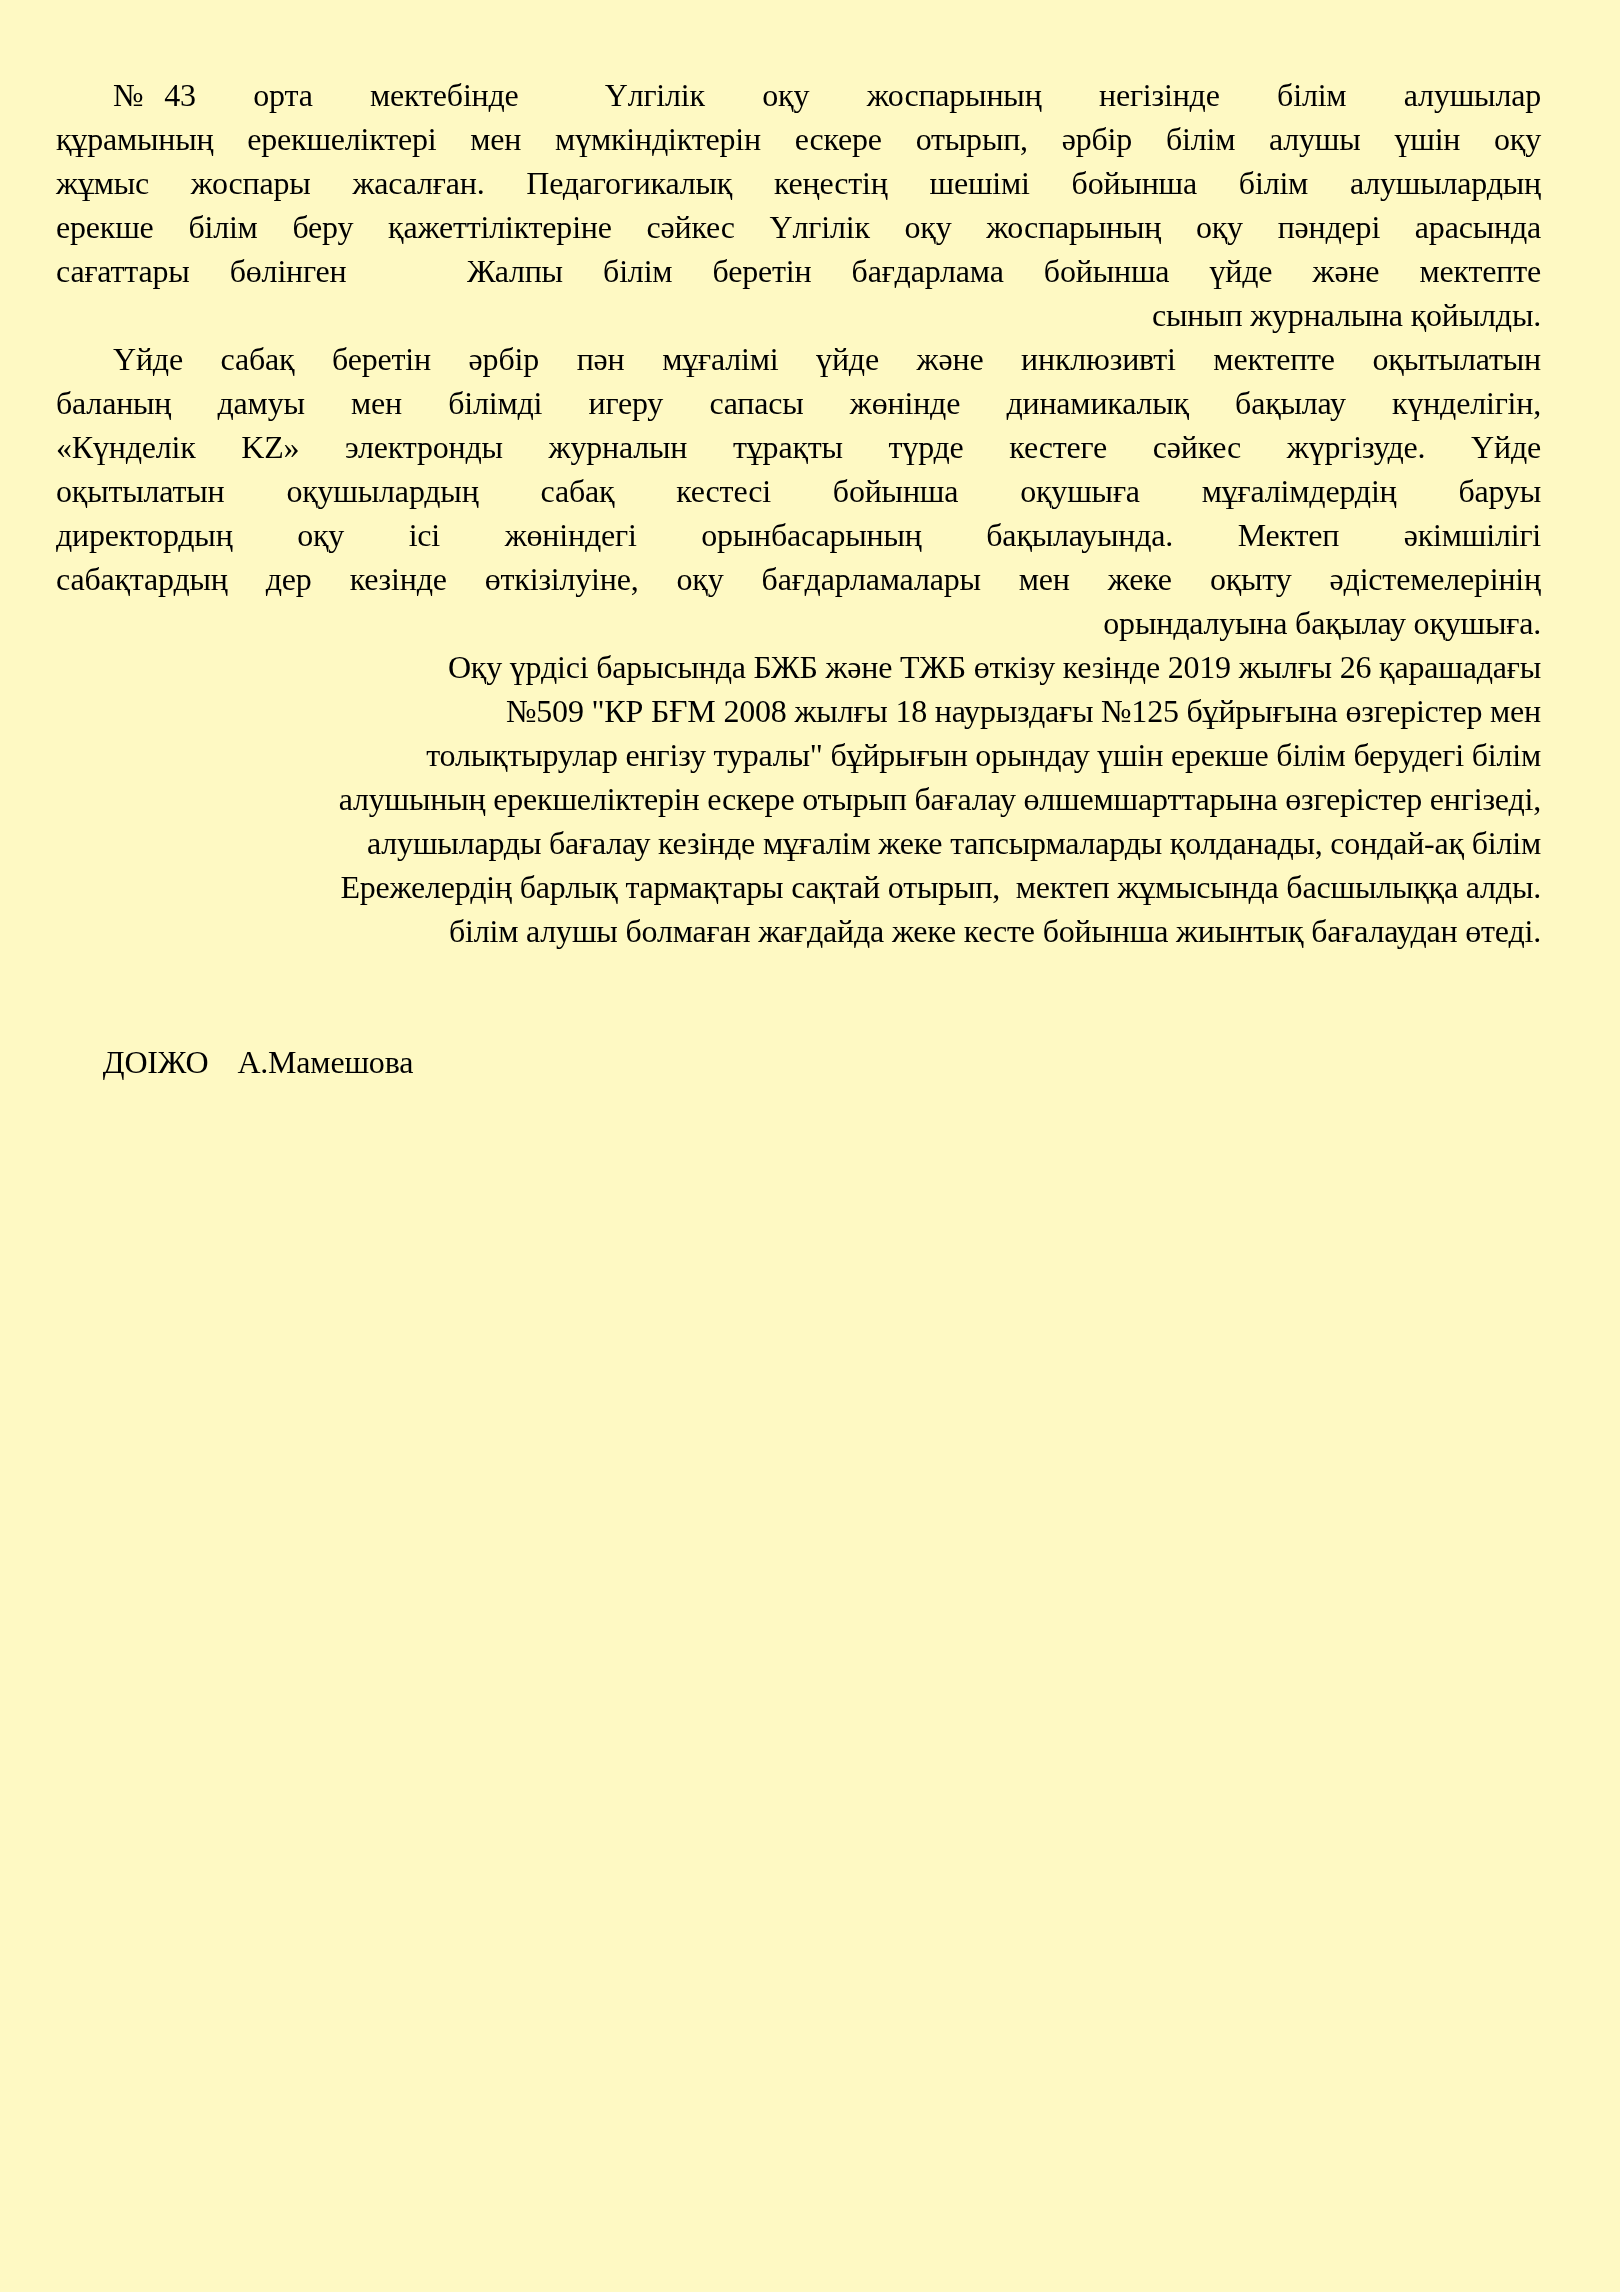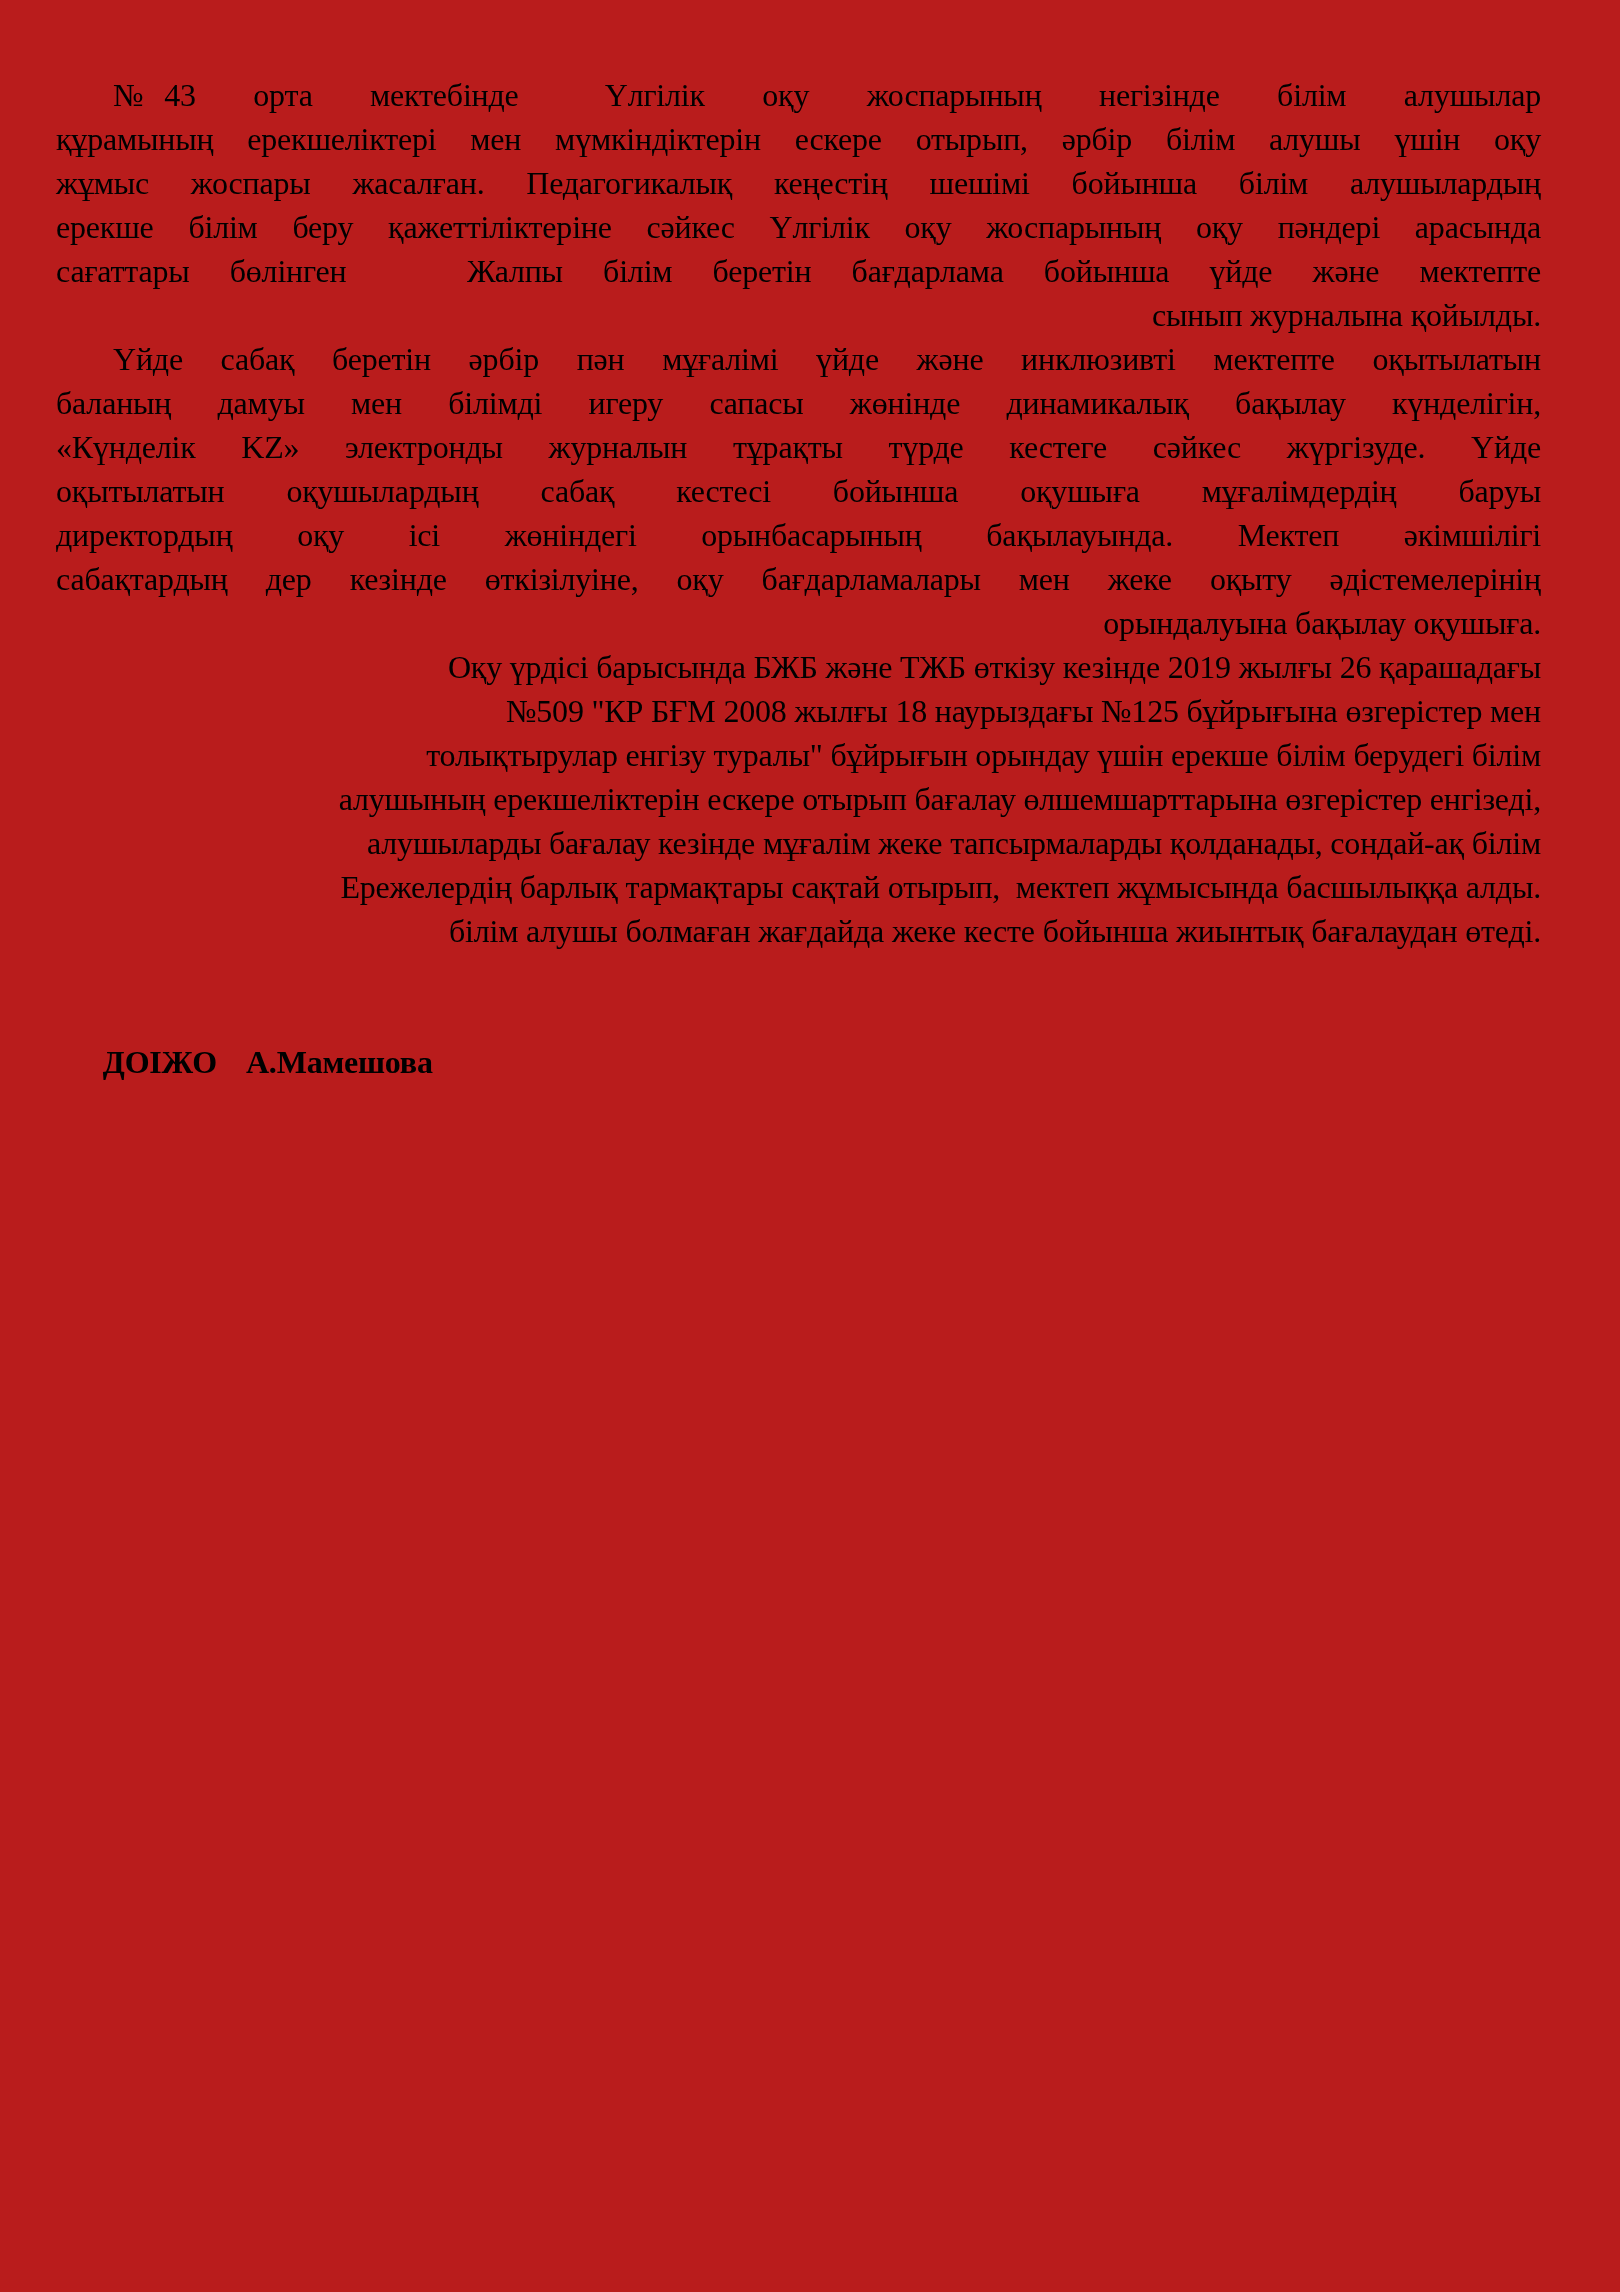--- a/index.html
+++ b/index.html
@@ -4,21 +4,21 @@
 <style>
   html, body {
     margin: 0;
     padding: 0;
     background: #ffffff;
   }
   .page {
     position: relative;
     width: 1620px;
     height: 2293px;
-    background: #b91c1c;
+    background: #fef9c3;
     color: #000000;
     font-family: "Liberation Serif", "DejaVu Serif", serif;
     overflow: hidden;
   }
   .doc {
     position: absolute;
     left: 56px;
     top: 73px;
     width: 1485px;
     font-size: 32px;
@@ -33,21 +33,20 @@
   .line.just {
     text-align: justify;
     text-align-last: justify;
   }
   .line.indent {
     text-indent: 57px;
   }
   .sig-row {
     margin-top: 43px;
     white-space: pre-wrap;
-    font-weight: bold;
   }
   .sig-gap {
     display: inline-block;
     width: 29px;
   }
 </style>
 </head>
 <body>
 
 <div class="page">

